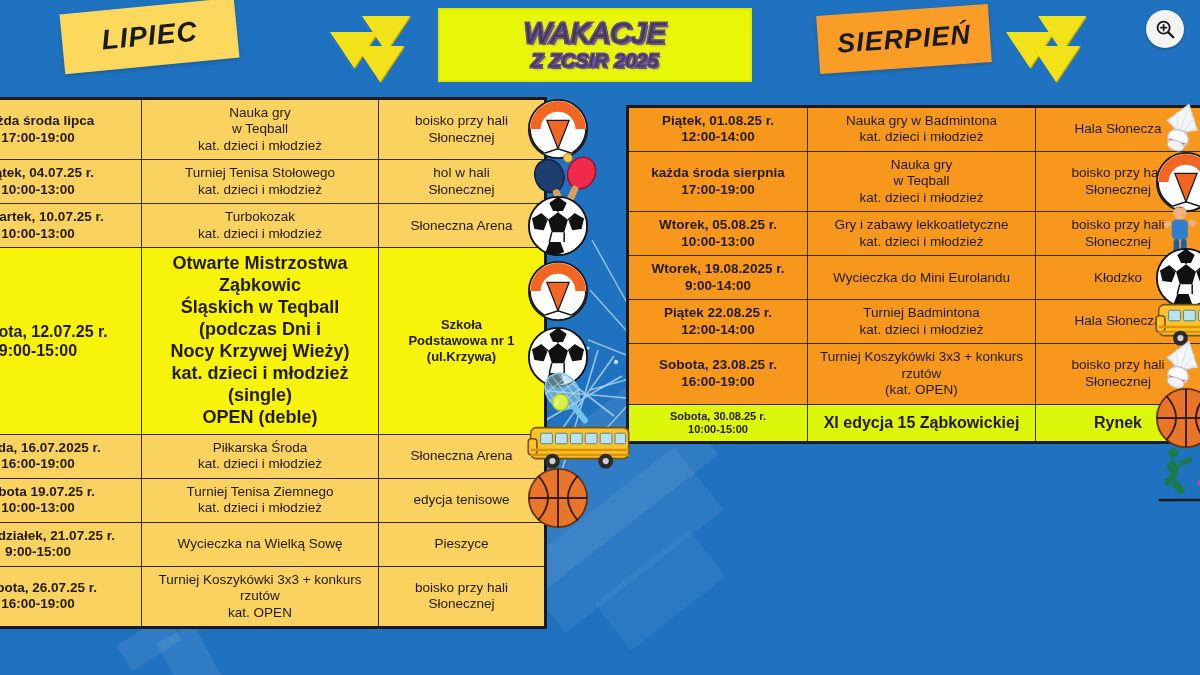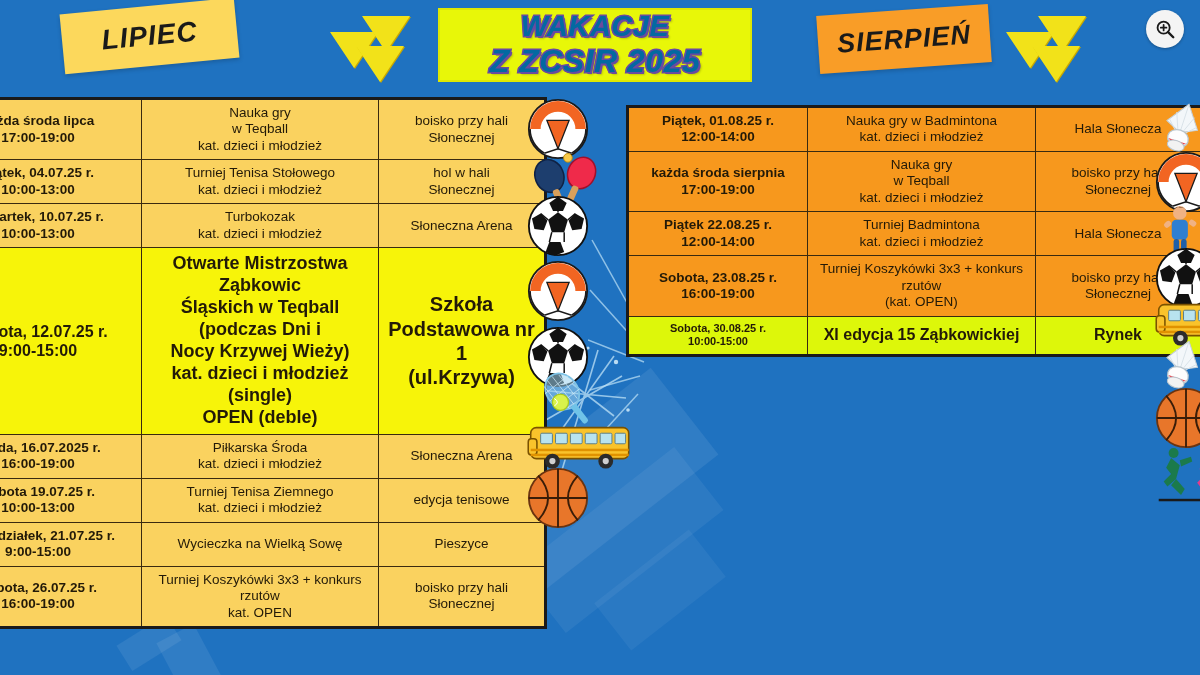--- a/index.html
+++ b/index.html
@@ -59,32 +59,32 @@
   .title-box {
     position: absolute; z-index: 6;
     left: 438px; top: 8px; width: 314px; height: 74px;
     background: #e8f708;
     border: 2px solid #dfe800;
     display: flex; flex-direction: column;
     align-items: center; justify-content: center;
     line-height: 1.08;
   }
   .title-line {
-    font-weight: 700; font-style: italic;
-    color: #0369a1;
+    font-weight: 400; font-style: italic;
+    color: #404040;
     -webkit-text-stroke: 3px #6b4aa0;
     paint-order: stroke fill;
     text-shadow:
       2px 2px 0 #6b4aa0, -1px -1px 0 #6b4aa0,
       1px -1px 0 #6b4aa0, -1px 1px 0 #6b4aa0,
       3px 3px 2px rgba(0,0,0,0.18);
     letter-spacing: 0.5px;
   }
   #title-line1 { font-size: 29px; }
-  #title-line2 { font-size: 32px; margin-top: 2px; }
+  #title-line2 { font-size: 19px; margin-top: 2px; }
 
   
   .tri-cluster { position: absolute; z-index: 6; width: 92px; height: 72px; }
   #tri-left  { left: 330px; top: 14px; }
   #tri-right { left: 1006px; top: 14px; }
   .tri {
     position: absolute; width: 0; height: 0;
     border-left: 24px solid transparent;
     border-right: 24px solid transparent;
     border-top: 36px solid #f2e219;
@@ -126,21 +126,21 @@
 
   
   #table-july {
     left: -68px; top: 97px;
     width: 612px;
     font-size: 13.5px;
   }
   #table-july td { background: #fad25f; }
   #table-july tr.hl td { background: #f7f409; font-weight: 700; }
   #table-july tr.hl .c-what { font-size: 18px; }
-  #table-july tr.hl .c-where { font-size: 20px; }
+  #table-july tr.hl .c-where { font-size: 13px; }
   #table-july tr.hl .c-date { font-size: 16px; }
   #table-july col.k1 { width: 208px; }
   #table-july col.k2 { width: 237px; }
   #table-july col.k3 { width: 167px; }
 
   
   #table-august {
     left: 626px; top: 105px;
     width: 574px;
     font-size: 13.5px;
@@ -288,20 +288,30 @@
           <td class="c-date">Piątek, 01.08.25 r.<br>12:00-14:00</td>
           <td class="c-what">Nauka gry w Badmintona<br>kat. dzieci i młodzież</td>
           <td class="c-where">Hala Słonecza</td>
         </tr>
         <tr>
           <td class="c-date">każda środa sierpnia<br>17:00-19:00</td>
           <td class="c-what">Nauka gry<br>w Teqball<br>kat. dzieci i młodzież</td>
           <td class="c-where">boisko przy hali<br>Słonecznej</td>
         </tr>
         <tr>
+          <td class="c-date">Wtorek, 05.08.25 r.<br>10:00-13:00</td>
+          <td class="c-what">Gry i zabawy lekkoatletyczne<br>kat. dzieci i młodzież</td>
+          <td class="c-where">boisko przy hali<br>Słonecznej</td>
+        </tr>
+        <tr>
+          <td class="c-date">Wtorek, 19.08.2025 r.<br>9:00-14:00</td>
+          <td class="c-what">Wycieczka do Mini Eurolandu</td>
+          <td class="c-where">Kłodzko</td>
+        </tr>
+        <tr>
           <td class="c-date">Piątek 22.08.25 r.<br>12:00-14:00</td>
           <td class="c-what">Turniej Badmintona<br>kat. dzieci i młodzież</td>
           <td class="c-where">Hala Słonecza</td>
         </tr>
         <tr>
           <td class="c-date">Sobota, 23.08.25 r.<br>16:00-19:00</td>
           <td class="c-what">Turniej Koszykówki 3x3 + konkurs<br>rzutów<br>(kat. OPEN)</td>
           <td class="c-where">boisko przy hali<br>Słonecznej</td>
         </tr>
         <tr class="hl">

